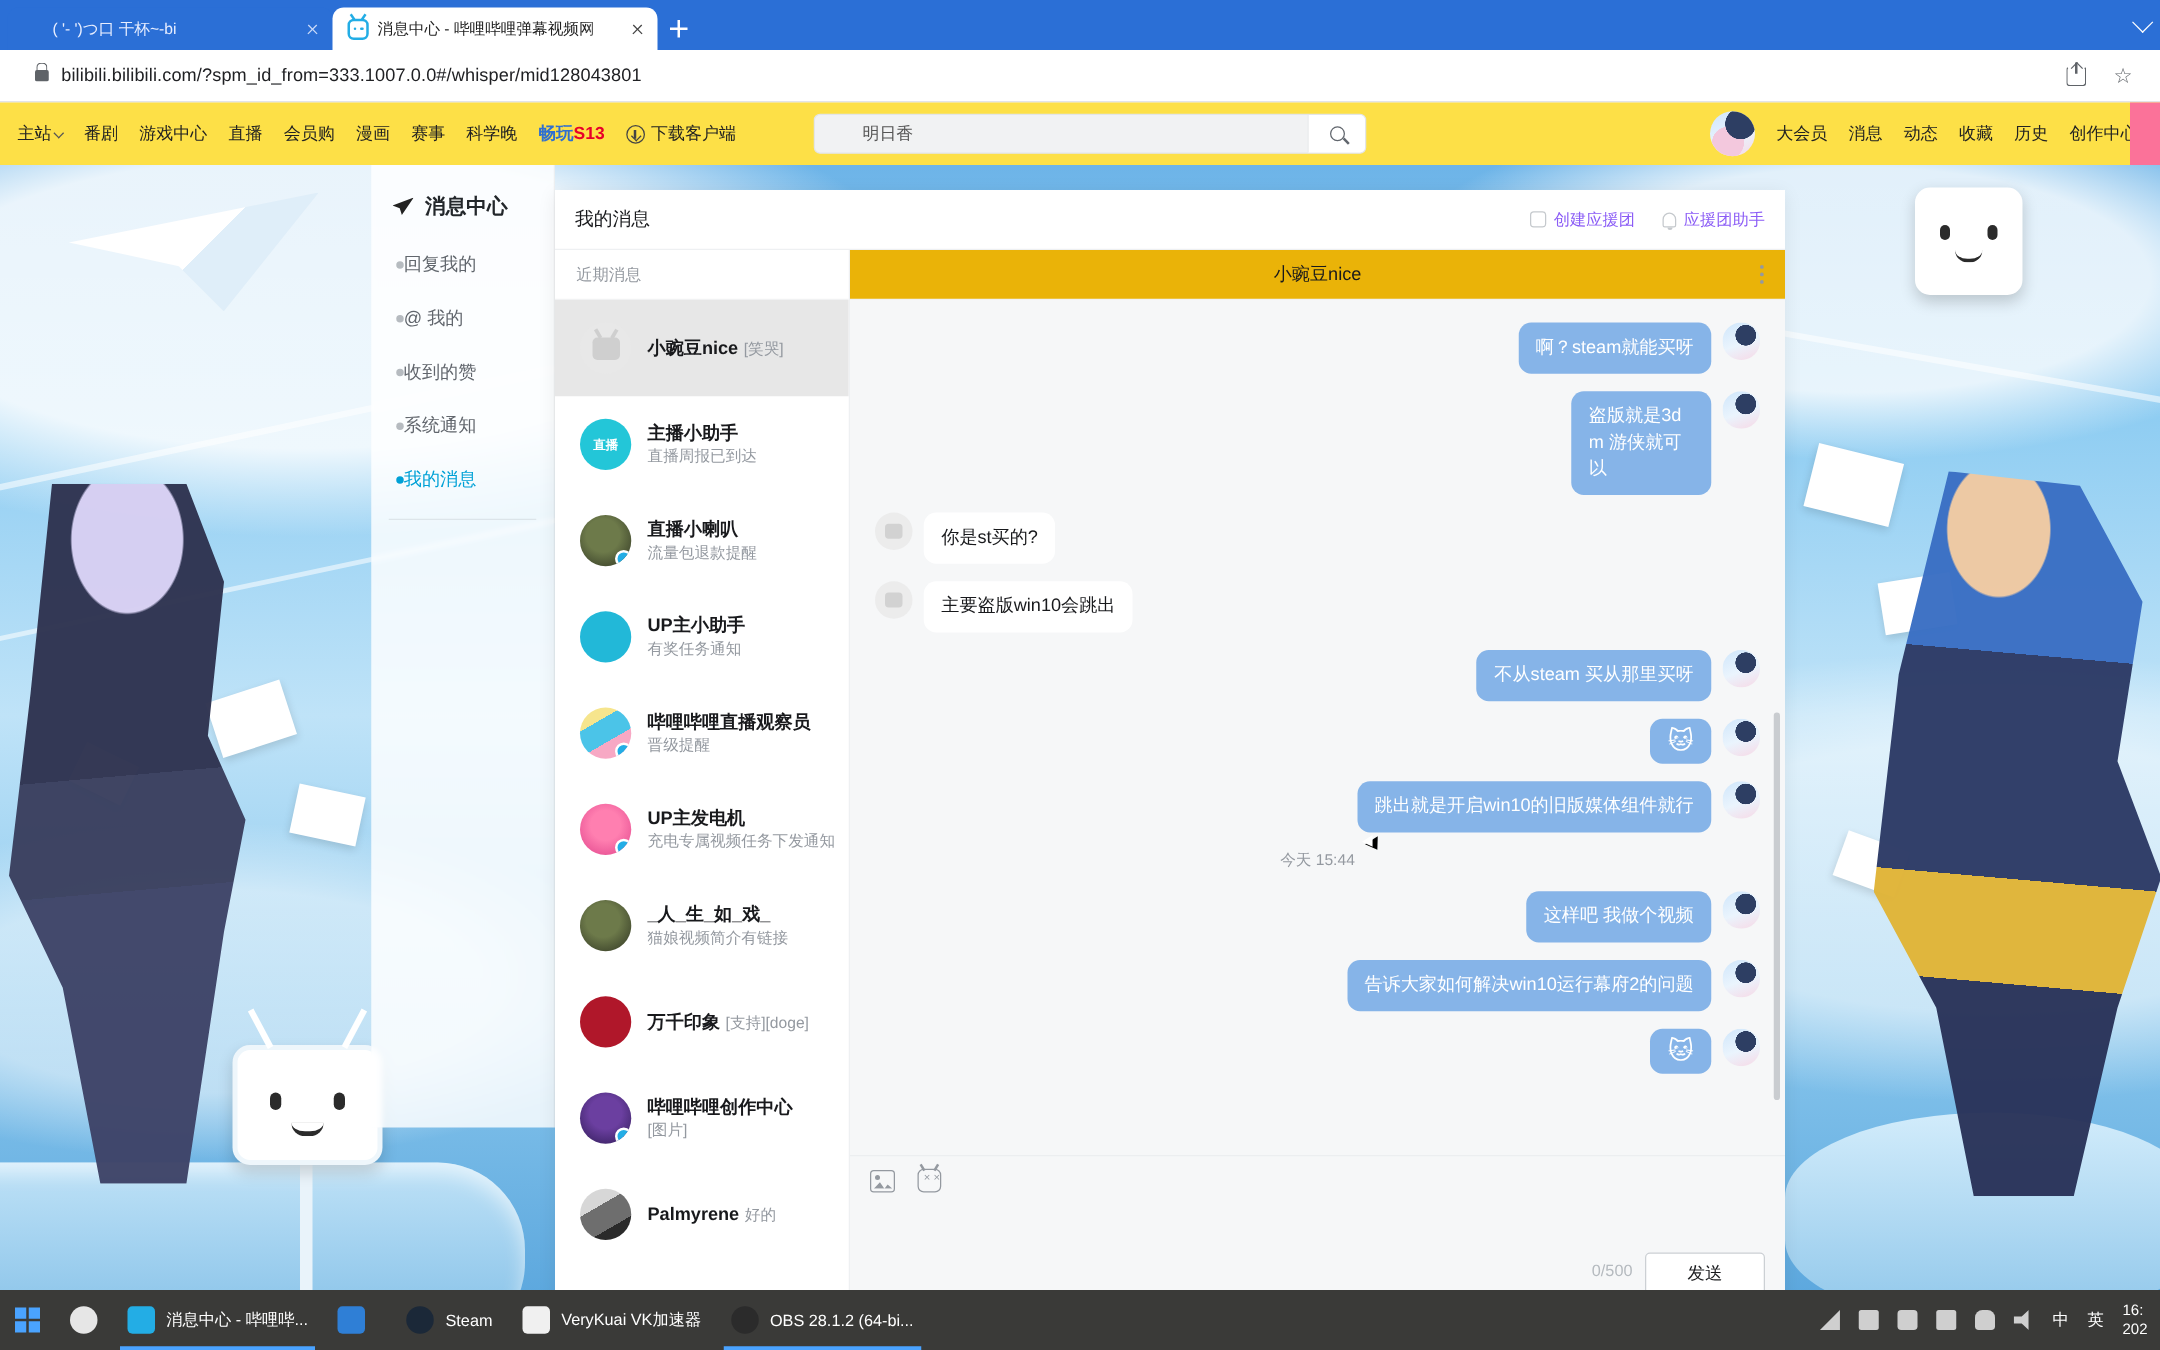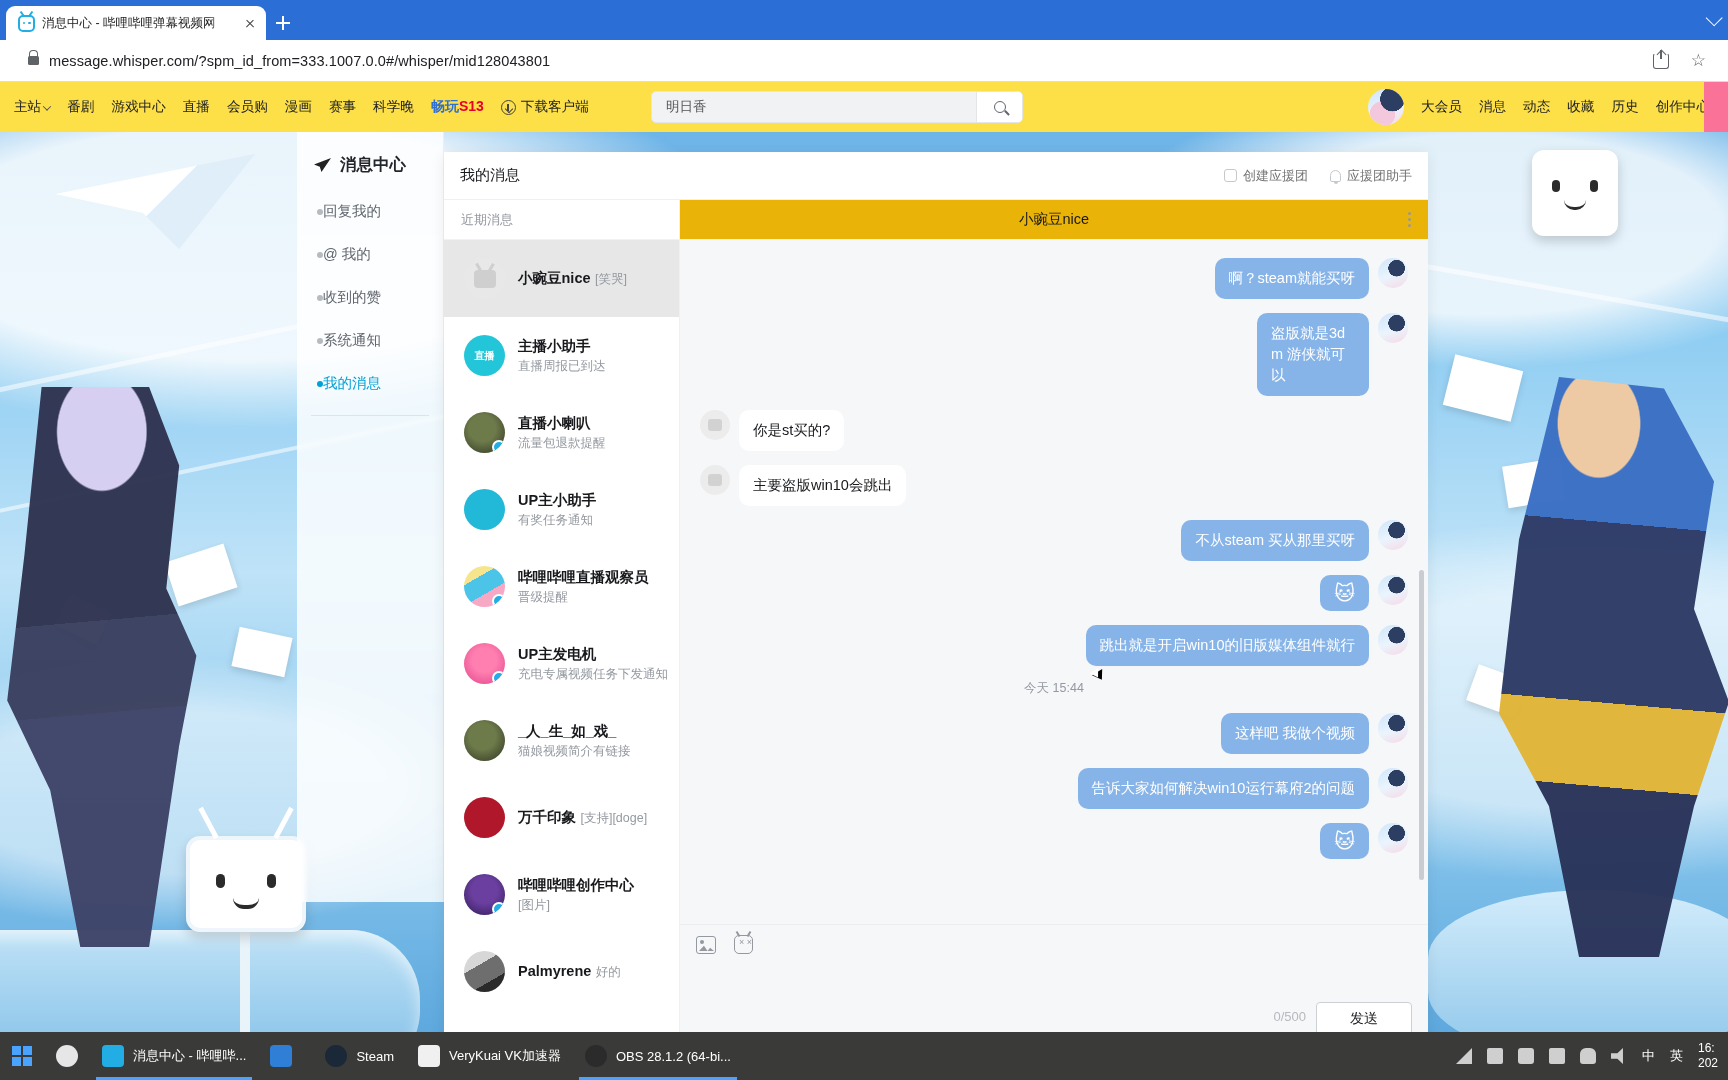--- a/index.html
+++ b/index.html
@@ -92,22 +92,22 @@
                border-bottom:1.3px solid #555; transform: rotate(45deg) translate(-1px,-1px); margin-left:3px; }
   .changwan { font-weight:bold; font-size:14px; }
   .changwan .b { color:#2f6fd0; } .changwan .r { color:#e8002a; }
   .dlclient { display:flex; align-items:center; gap:5px; }
   .dl-ico { width:15px; height:15px; border:1.5px solid #444; border-radius:50%; position:relative; }
   .dl-ico::before { content:""; position:absolute; width:1.5px; height:7px; background:#444; left:5.7px; top:3px; }
   .dl-ico::after { content:""; position:absolute; width:5px; height:5px; border-right:1.5px solid #444;
                    border-bottom:1.5px solid #444; transform:rotate(45deg); left:3.8px; top:5px; }
 
   .searchwrap {
-    position:absolute; left:651px; top:9px; width:372px; height:32px;
-    background:#f1f2f3; border:1px solid #e3e5e7; border-radius:5px; display:flex; align-items:flex-end;
+    position:absolute; left:651px; top:9px; width:442px; height:32px;
+    background:#f1f2f3; border:1px solid #e3e5e7; border-radius:5px; display:flex; align-items:flex-end;padding-left:24px;
   }
   .searchwrap input {
     flex:1; border:none; outline:none; background:transparent; height:100%;
     padding: 0 14px; font-size:13.5px; color:#555; font-family:inherit;
   }
   .searchbtn { width:46px; height:100%; border-left:1px solid #e3e5e7; background:#fff;
                display:flex; align-items:center; justify-content:center; border-radius:0 4px 4px 0; }
   .mag { width:12px; height:12px; border:1.7px solid #61666d; border-radius:50%; position:relative; }
   .mag::after { content:""; position:absolute; width:1.7px; height:6px; background:#61666d;
                 transform: rotate(-45deg); right:-3px; bottom:-4px; }
@@ -215,21 +215,21 @@
   
   .panel {
     position:absolute; left:444px; top:20px; width:984px; height:900px;
     box-shadow: 0 2px 14px rgba(0,0,0,.08);
   }
   .panel-top {
     height:48px; background:#fff; display:flex; align-items:center; padding:0 16px;
     border-bottom:1px solid #eef0f2; font-size:15px; color:#18191c;
   }
   .panel-top .right { margin-left:auto; display:flex; gap:22px; align-items:center;
-                      font-size:13px; color:#737373; }
+                      font-size:13px; color:#8b5cf6; }
   .panel-top .right span { display:flex; align-items:center; gap:6px; }
   .sq-ico { width:13px; height:13px; border:1.5px solid #c5c9cd; border-radius:3px; }
   .bell-ico { width:11px; height:12px; border:1.5px solid #c5c9cd; border-radius:6px 6px 2px 2px; position:relative; }
   .bell-ico::after { content:""; position:absolute; bottom:-3px; left:2.5px; width:4px; height:2px;
                      background:#c5c9cd; border-radius:0 0 3px 3px; }
 
   .panel-body { display:flex; height:852px; background:#eab308; }
 
   
   .convlist { width:236px; border-right:1px solid #eef0f2; background:#fff; overflow:hidden; }
@@ -329,37 +329,42 @@
 
   .win-logo { display:grid; grid-template-columns:1fr 1fr; grid-template-rows:1fr 1fr; gap:2px; width:20px; height:20px; }
   .win-logo div { background:#4aa3ff; }
 </style>
 </head>
 <body>
 
 <div class="browser">
 
   <div class="tabstrip">
+    <div class="tab inactive">
+      <span class="favicon"></span>
+      <span class="title">( '- ')つ口 干杯~-bi</span>
+      <span class="tabclose"></span>
+    </div>
     <div class="tab active">
       <span class="favicon bili">
           <i class="l"></i>
           <i class="r"></i>
         </span>
       <span class="title">消息中心 - 哔哩哔哩弹幕视频网</span>
       <span class="tabclose"></span>
     </div>
     <div class="newtab"></div>
     <div class="winbtns">
       <span class="chev-down"></span>
     </div>
   </div>
 
   <div class="urlbar">
     <span class="lock"></span>
-    <span class="urltext">message.whisper.com/?spm_id_from=333.1007.0.0#/whisper/mid128043801</span>
+    <span class="urltext">bilibili.bilibili.com/?spm_id_from=333.1007.0.0#/whisper/mid128043801</span>
     <span class="urlright">
       <span class="share-ico"></span>
       <span class="star">☆</span>
     </span>
   </div>
 
   <div class="biliheader">
     <div class="navleft">
       <a><span>主站</span><i class="nav-caret"></i></a>
       <a>番剧</a>

